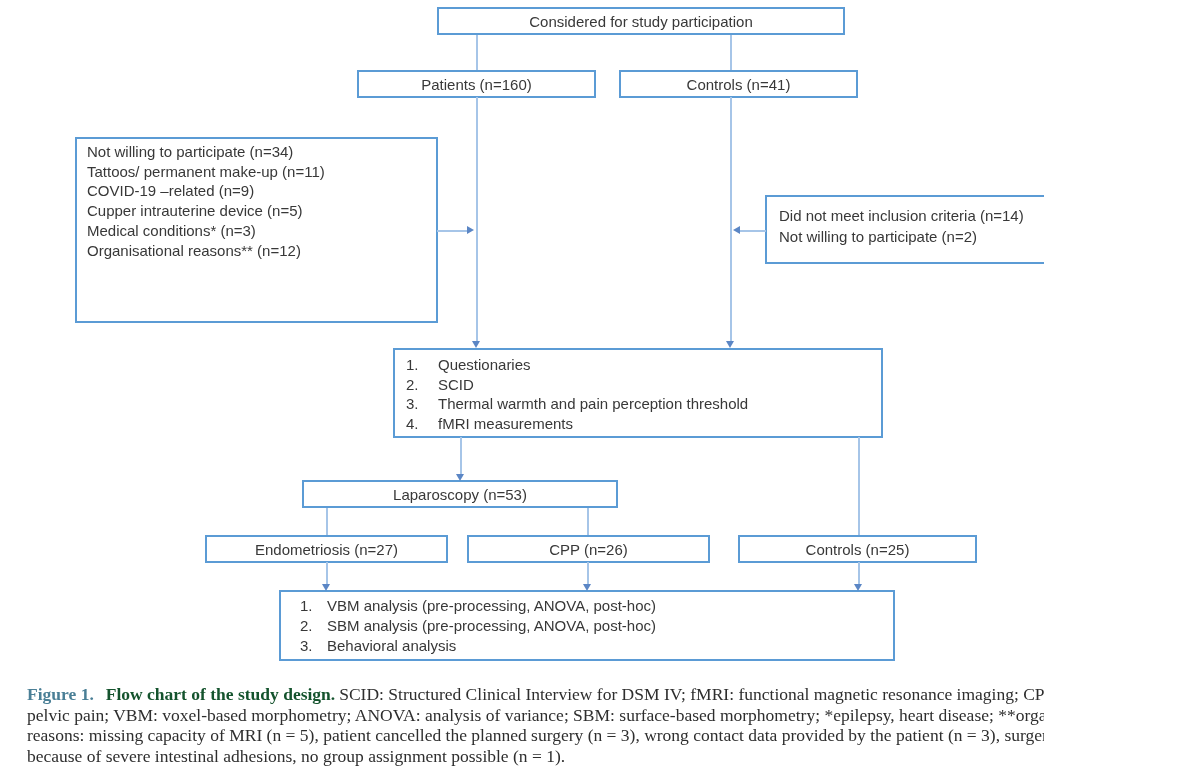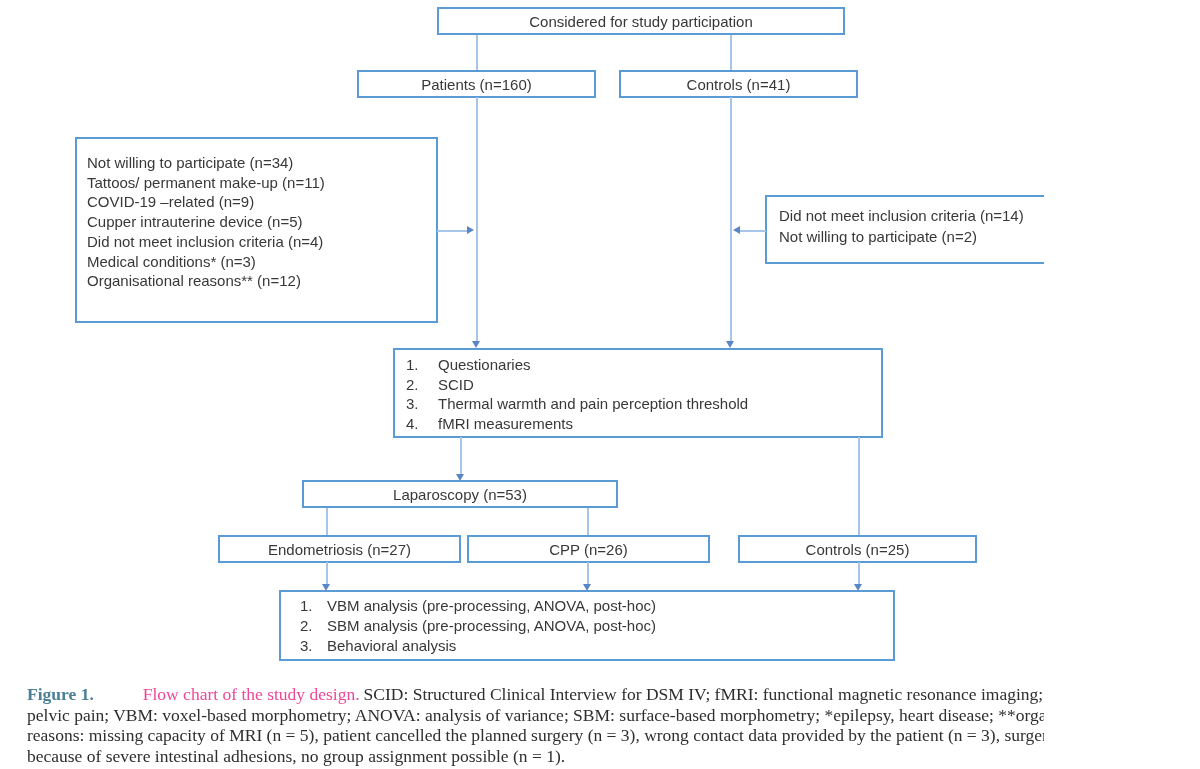--- a/index.html
+++ b/index.html
@@ -6,41 +6,41 @@
   .canvas{
     position:relative;width:1044px;height:769px;background:#ffffff;overflow:hidden;
     font-family:"Liberation Sans",sans-serif;color:#3a3a3a;
   }
   
   .box{
     position:absolute;box-sizing:border-box;border:2px solid #5b9bd5;background:#ffffff;
     font-size:15px;color:#383838;
   }
   .box.center{display:flex;align-items:center;justify-content:center;text-align:center;}
-  .box.textlist{padding:14px 10px;line-height:19.7px;}
+  .box.textlist{padding:3px 10px;line-height:19.7px;}
   .box.textlist2{padding:8px 12px;line-height:21px;}
   .li-row{white-space:nowrap;}
   .numlist .li-row{display:flex;}
   .numlist .num{flex:0 0 32px;}
   #b-assess{padding:5px 0 0 11px;line-height:19.5px;}
   #b-final{padding:4px 0 0 19px;line-height:20px;}
   #b-final .num{flex:0 0 27px;}
   
   .vline{position:absolute;width:1.5px;background:#a6c5e8;}
   .hline{position:absolute;height:1.5px;background:#a6c5e8;}
   .arr-d{position:absolute;width:0;height:0;border-left:4.5px solid transparent;border-right:4.5px solid transparent;border-top:7px solid #5b86c5;}
   .arr-r{position:absolute;width:0;height:0;border-top:4.5px solid transparent;border-bottom:4.5px solid transparent;border-left:7px solid #5b86c5;}
   .arr-l{position:absolute;width:0;height:0;border-top:4.5px solid transparent;border-bottom:4.5px solid transparent;border-right:7px solid #5b86c5;}
   
   .caption{
     position:absolute;left:27px;top:684px;width:1126px;
     font-family:"Liberation Serif",serif;font-size:17.5px;line-height:20.6px;color:#2e2e2e;
   }
   .fig-label{color:#4a7f96;font-weight:bold;margin-right:12px;}
-  .fig-title{font-weight:normal;color:#ec4899;margin-right:4px;margin-left:37px;}
+  .fig-title{font-weight:bold;color:#14532d;margin-right:4px;}
 </style>
 </head>
 <body>
 
 <div class="canvas">
 
   <div class="box center" style="left:437px;top:7px;width:408px;height:28px">
     <span>Considered for study participation</span>
   </div>
 
@@ -50,21 +50,20 @@
 
   <div class="box center" style="left:619px;top:70px;width:239px;height:28px">
     <span>Controls (n=41)</span>
   </div>
 
   <div class="box textlist" style="left:75px;top:137px;width:363px;height:186px">
       <div class="li-row">Not willing to participate (n=34)</div>
       <div class="li-row">Tattoos/ permanent make-up (n=11)</div>
       <div class="li-row">COVID-19 –related (n=9)</div>
       <div class="li-row">Cupper intrauterine device (n=5)</div>
-      <div class="li-row">Did not meet inclusion criteria (n=4)</div>
       <div class="li-row">Medical conditions* (n=3)</div>
       <div class="li-row">Organisational reasons** (n=12)</div>
     </div>
 
   <div class="box textlist2" style="left:765px;top:195px;width:363px;height:69px">
       <div class="li-row">Did not meet inclusion criteria (n=14)</div>
       <div class="li-row">Not willing to participate (n=2)</div>
     </div>
 
   <div class="box numlist" id="b-assess" style="left:393px;top:348px;width:490px;height:90px">
@@ -83,21 +82,21 @@
       <div class="li-row">
         <span class="num">4.</span>
         <span class="txt">fMRI measurements</span>
       </div>
     </div>
 
   <div class="box center" style="left:302px;top:480px;width:316px;height:28px">
     <span>Laparoscopy (n=53)</span>
   </div>
 
-  <div class="box center" style="left:218px;top:535px;width:243px;height:28px">
+  <div class="box center" style="left:205px;top:535px;width:243px;height:28px">
     <span>Endometriosis (n=27)</span>
   </div>
 
   <div class="box center" style="left:467px;top:535px;width:243px;height:28px">
     <span>CPP (n=26)</span>
   </div>
 
   <div class="box center" style="left:738px;top:535px;width:239px;height:28px">
     <span>Controls (n=25)</span>
   </div>

